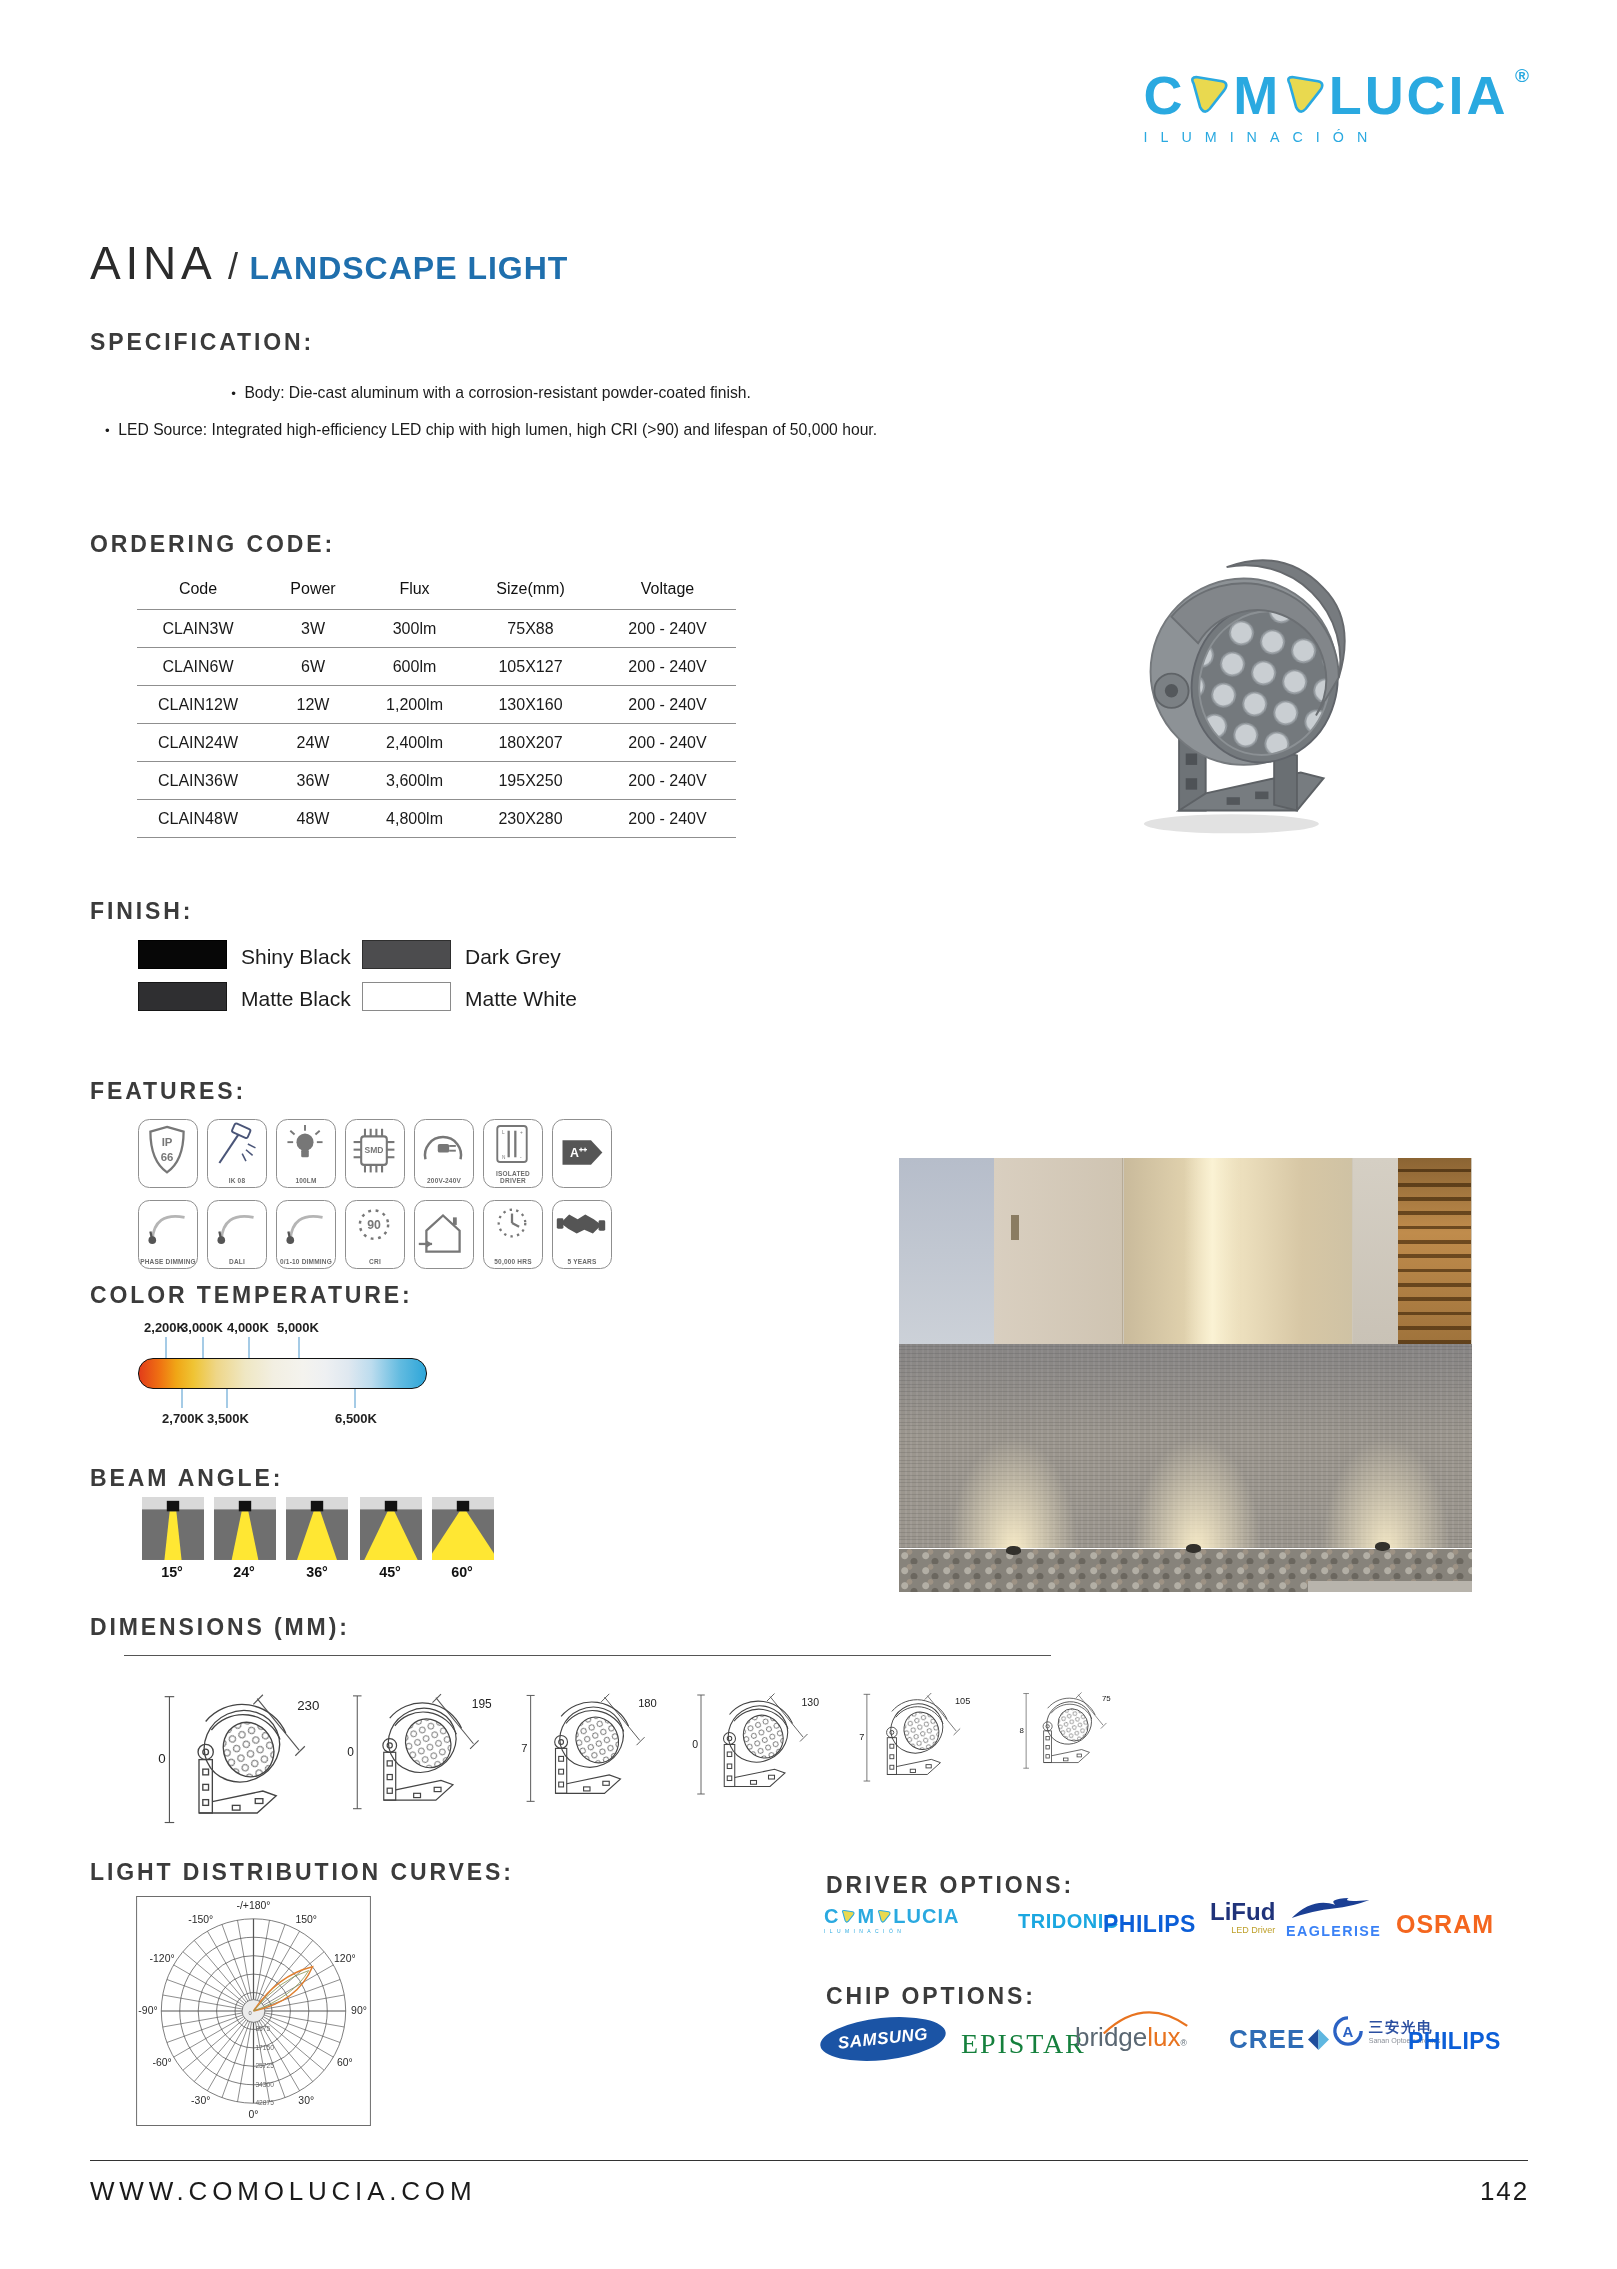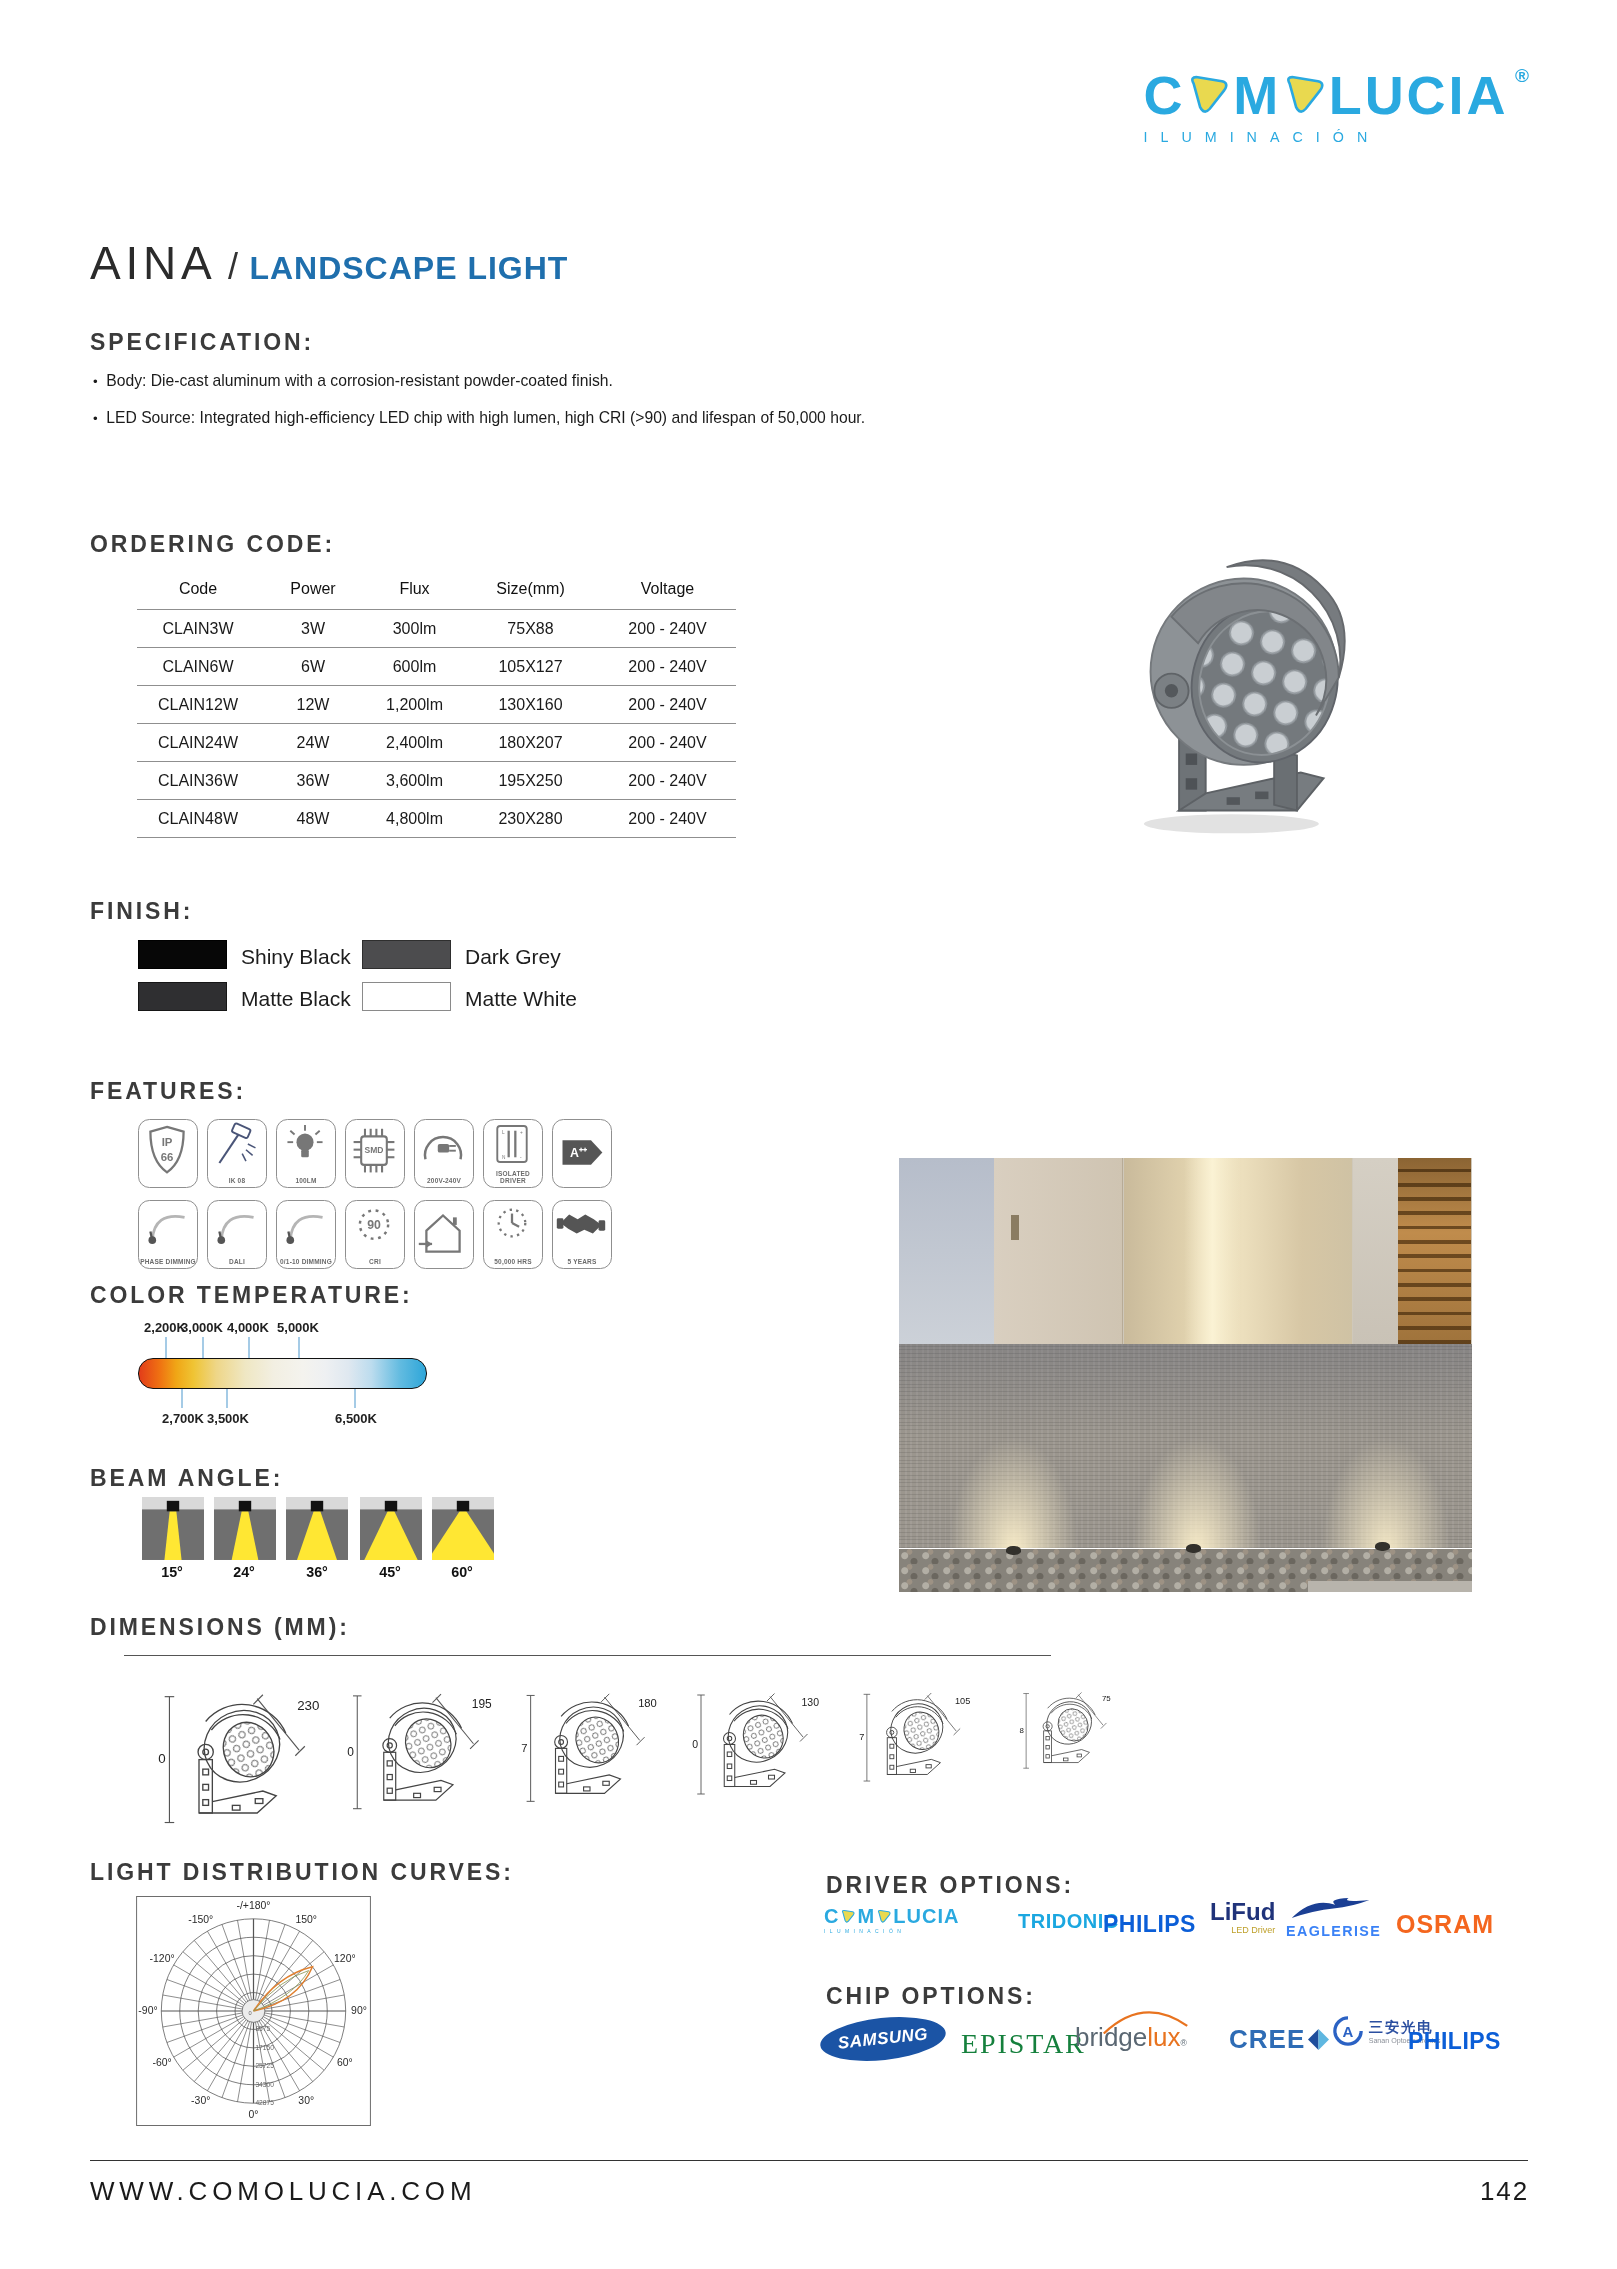--- a/index.html
+++ b/index.html
@@ -12,21 +12,21 @@
   #logo .word{display:flex;align-items:center;gap:2.9px;position:relative;}
   #logo .lt{font-size:54px;font-weight:700;color:#2AA9E0;letter-spacing:2.9px;line-height:1;}
   #logo .reg{font-size:19px;color:#2AA9E0;font-weight:700;position:relative;top:-19px;margin-left:3.8px;}
   #logo .tag{margin-top:6.7px;font-size:14.3px;letter-spacing:13px;color:#2AA9E0;font-weight:400;}
   
   #title-row{position:absolute;left:90px;top:236px;display:flex;align-items:baseline;gap:11.4px;}
   #title-name{font-size:46px;color:#2b2b2b;letter-spacing:4.8px;font-weight:500;}
   #title-sep{font-size:36px;color:#333;font-weight:400;}
   #title-cat{font-size:32px;color:#1F6FAD;font-weight:700;letter-spacing:1px;}
   
-  #spec-list{position:absolute;left:93px;top:363px;list-style:none;margin:0;padding:0;}
+  #spec-list{position:absolute;left:93px;top:363px;list-style:none;margin:12px;padding:0;text-align:center;}
   #spec-list li{font-size:15.7px;line-height:36px;color:#1b1b1b;white-space:nowrap;}
   #spec-list li .b{margin-right:8.6px;font-size:13.3px;}
   
   #otable{position:absolute;left:137px;top:569px;width:599px;font-size:16px;}
   .trow{display:grid;grid-template-columns:122px 108px 95px 137px 137px;align-items:center;text-align:center;}
   #otable .thead{height:40px;color:#111;}
   #otable .tr{height:37px;border-top:1px solid #8f8f8f;}
   #otable .tr:last-child{border-bottom:1px solid #8f8f8f;}
   
   .swatch{position:absolute;width:89px;height:28.5px;box-sizing:border-box;}

